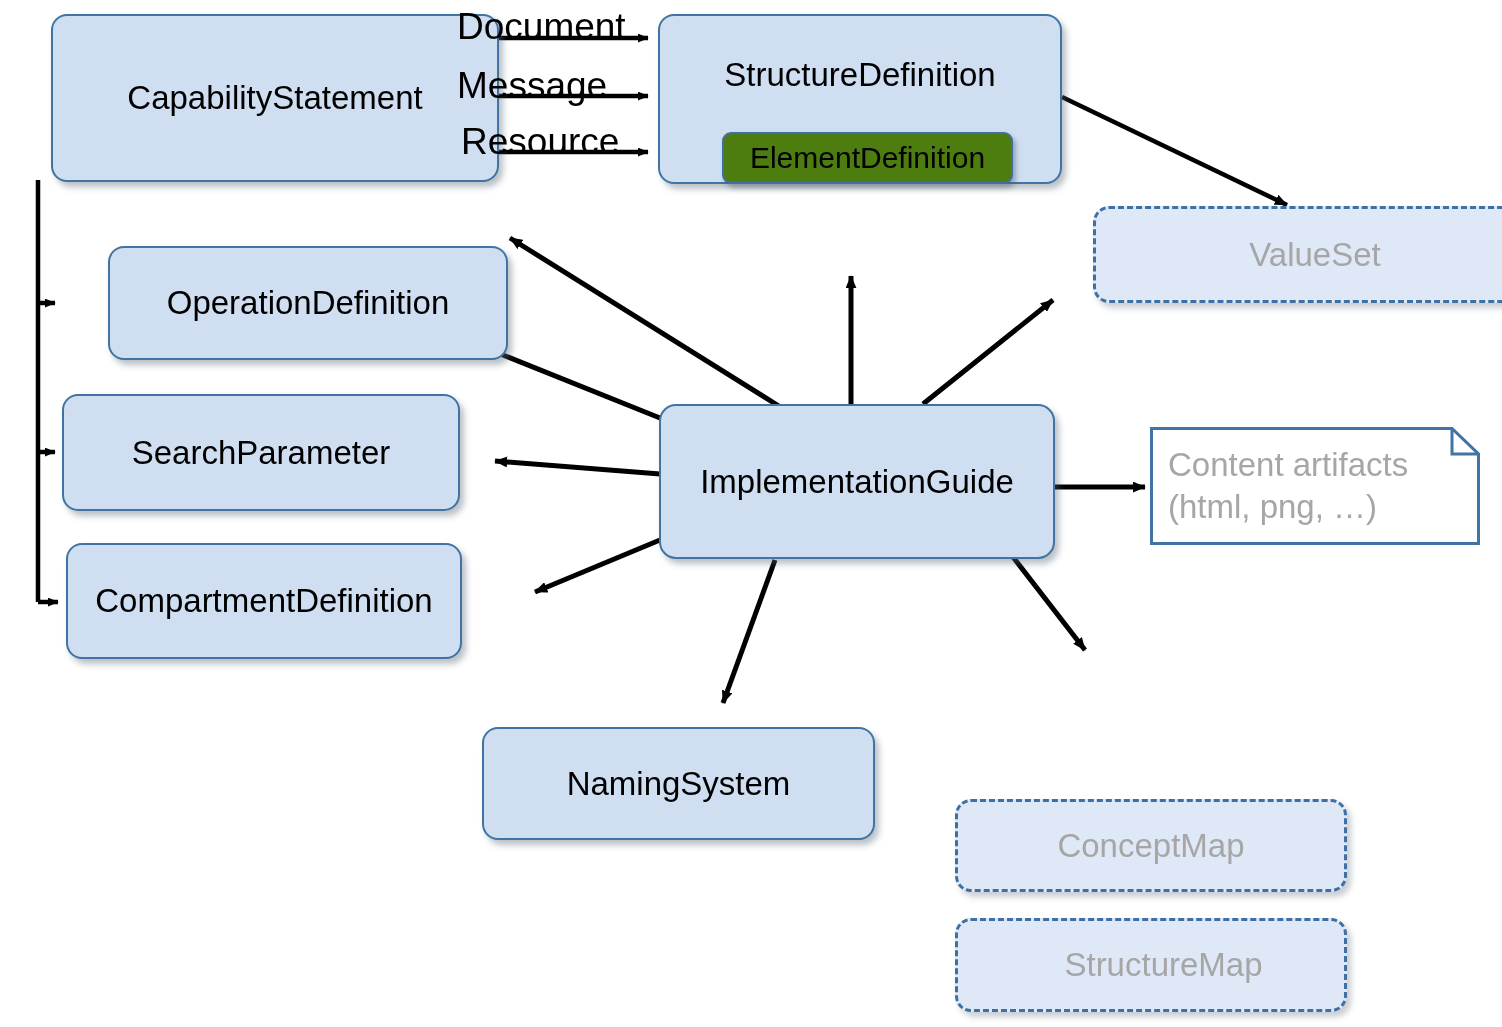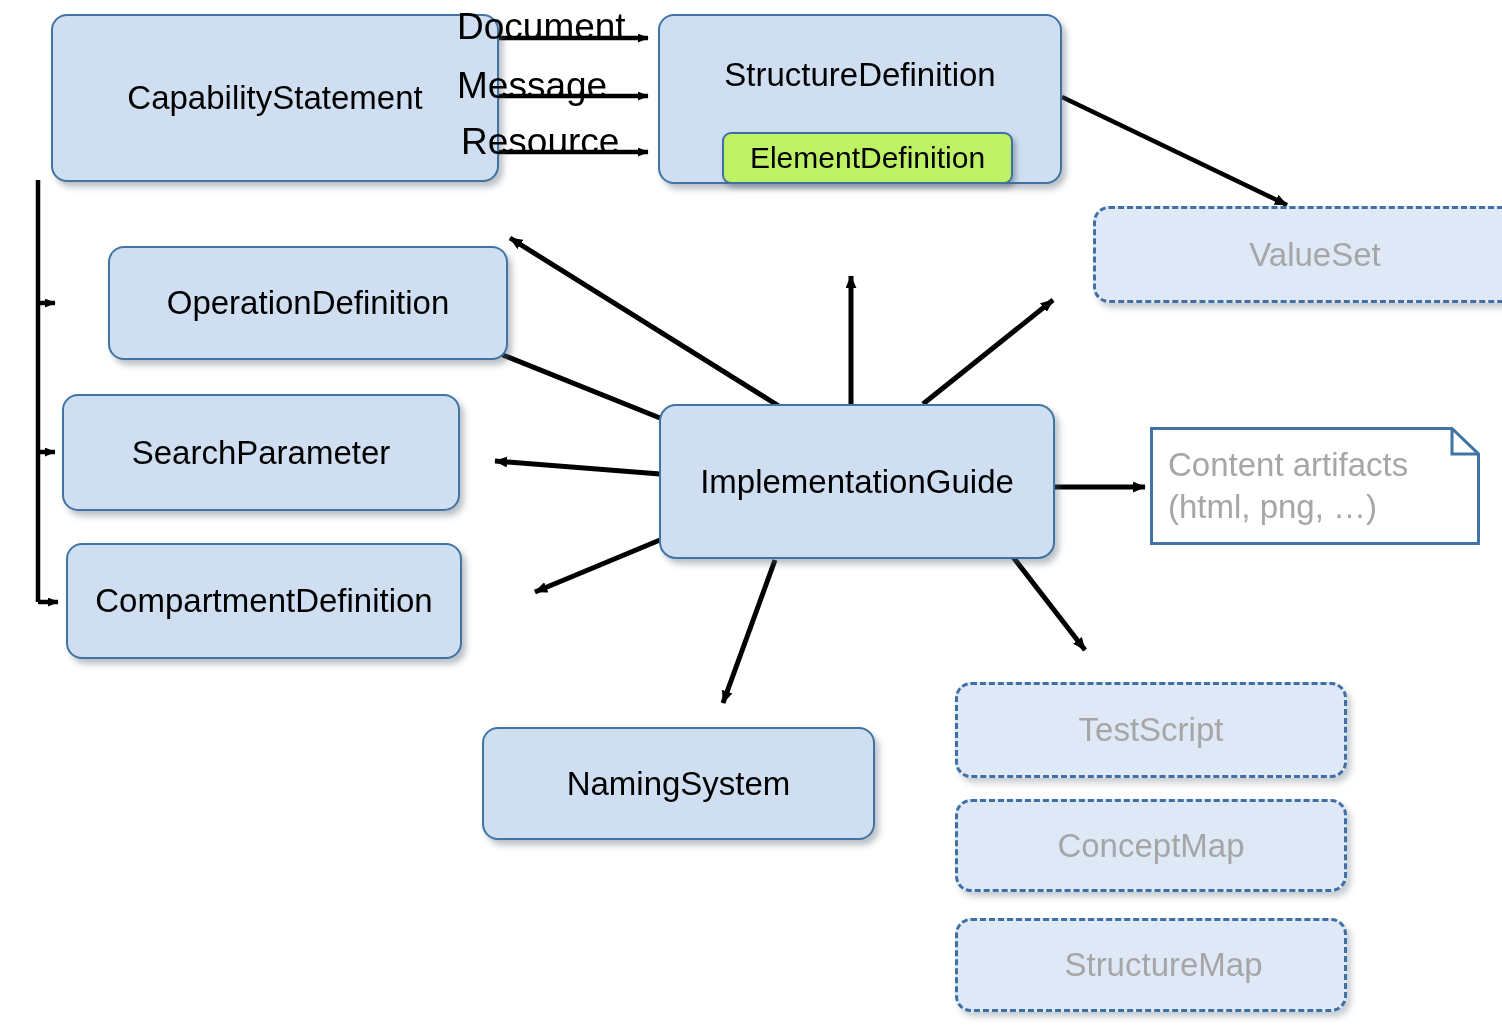--- a/index.html
+++ b/index.html
@@ -43,21 +43,21 @@
     box-shadow: 4px 5px 6px rgba(90, 105, 120, 0.42);
   }
   .node-dashed {
     background: #dfe8f6;
     border: 3px dashed #3f6fa3;
     border-radius: 16px;
     color: #a6a6a6;
     box-shadow: 4px 5px 6px rgba(120, 132, 146, 0.40);
   }
   .node-inner {
-    background: #bef264;
+    background: #4d7c0f;
     border: 2px solid #3f6fa3;
     border-radius: 9px;
     color: #000000;
     box-shadow: 3px 4px 5px rgba(80, 95, 112, 0.45);
   }
   .node-note {
     background: #ffffff;
     color: #a6a6a6;
     display: block;
   }
@@ -189,23 +189,20 @@
       <path d="M302,1.5 L302,27 L328.5,27" fill="none" stroke="#4174a2" stroke-width="3"></path>
     </svg>
     <div class="note-text t33">Content artifacts
 (html, png, …)</div>
   </div>
 
   <div class="node node-solid t33" style="left:482px; top:727px; width:393px; height:113px;">
     <span>NamingSystem</span>
   </div>
 
-  <div class="node node-dashed t33" style="left:955px; top:682px; width:392px; height:96px;">
-    <span>TestScript</span>
-  </div>
 
   <div class="node node-dashed t33" style="left:955px; top:799px; width:392px; height:93px;">
     <span>ConceptMap</span>
   </div>
 
   <div class="node node-dashed t33" style="left:955px; top:918px; width:392px; height:94px;padding-left:25px;">
     <span>StructureMap</span>
   </div>
 
   <div class="edge-label t28" style="left:457px; top:6px;">Document</div>

